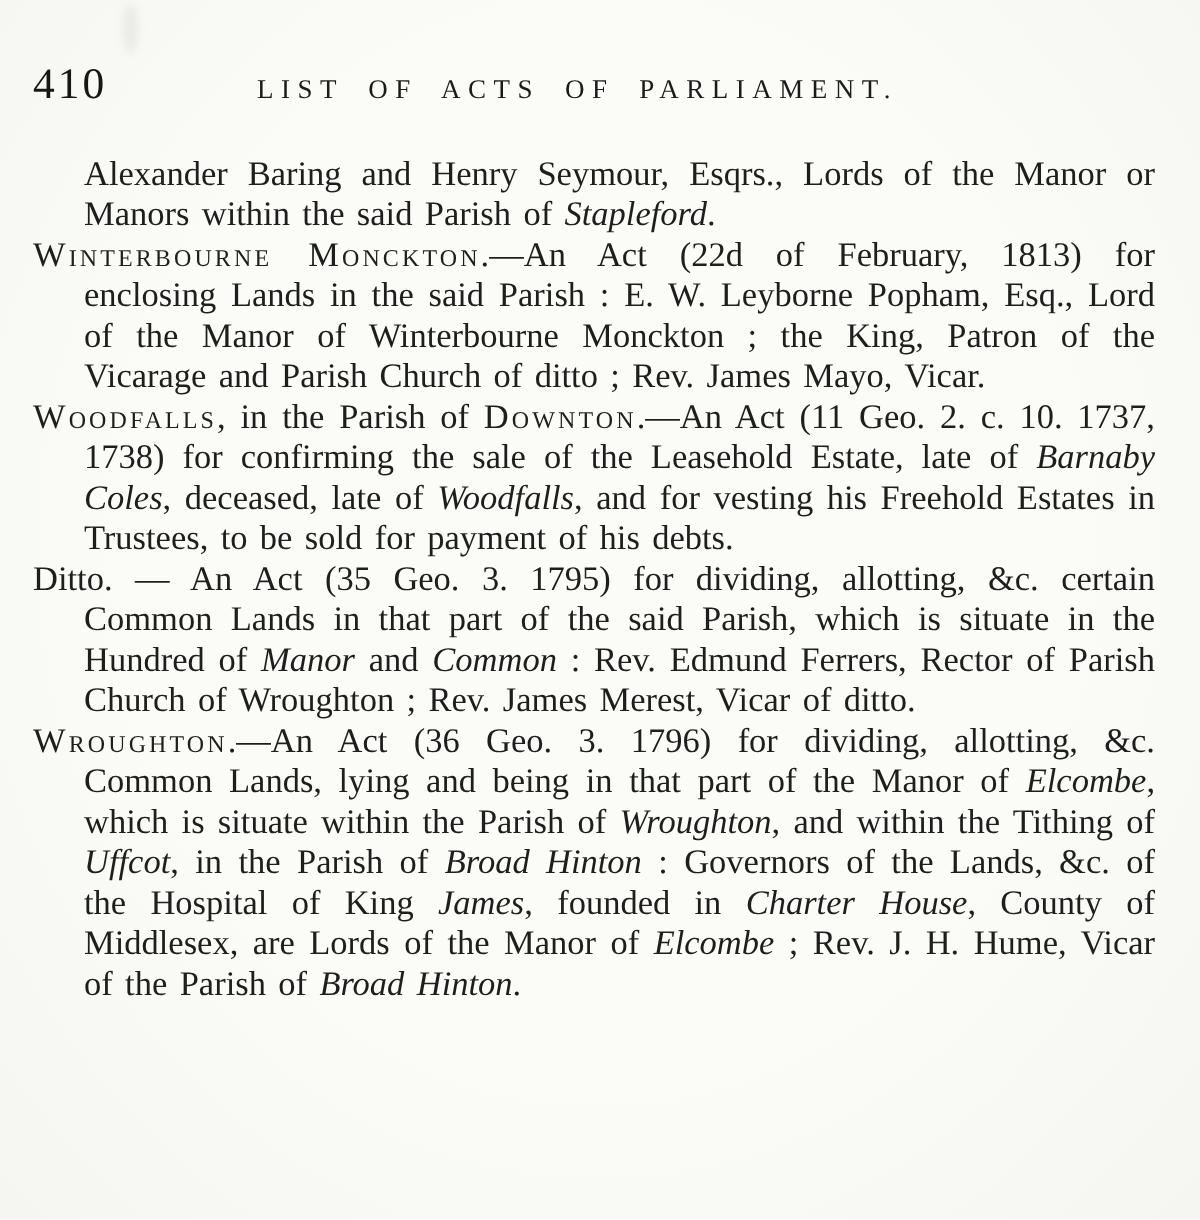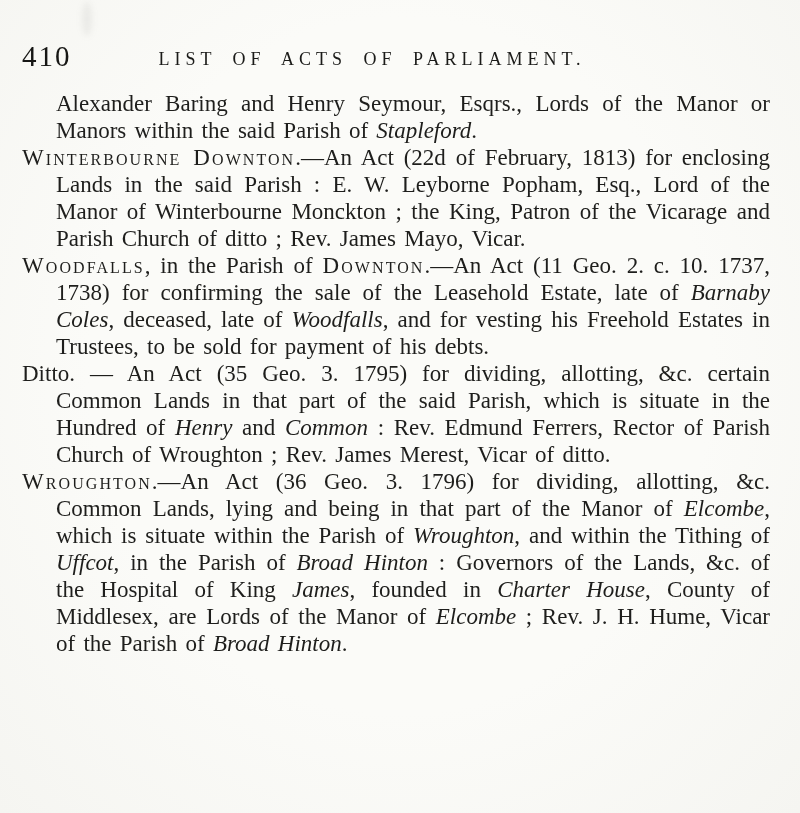--- a/index.html
+++ b/index.html
@@ -38,31 +38,31 @@
   .pagenum {
     position: absolute;
     left: 0;
     top: 40px;
     font-size: 29px;
     letter-spacing: 2px;
     color: #161614;
   }
   .head-title {
     position: absolute;
-    left: 350px;
+    left: 363px;
     top: 49px;
     transform: translateX(-50%);
     white-space: nowrap;
     font-size: 18px;
     letter-spacing: 5px;
     word-spacing: 7px;
     color: #1b1b19;
   }
   .text-block {
-    margin-top: 12px;
+    margin-top: 24px;
     padding: 0 30px 0 22px;
     font-size: 23px;
     line-height: 27px;
     text-align: justify;
     word-spacing: 2.5px;
   }
   .para {
     margin: 0;
     padding-left: 34px;
   }
@@ -86,18 +86,18 @@
 <div class="page">
   <div class="scan-smudge"></div>
 
   <header class="running-head">
     <span class="pagenum">410</span>
     <span class="head-title">LIST OF ACTS OF PARLIAMENT.</span>
   </header>
 
   <main class="text-block" id="text-block">
       <p class="para continuation"><span>Alexander Baring and Henry Seymour, Esqrs., Lords of the Manor or Manors within the said Parish of </span><span class="it">Stapleford</span><span>.</span></p>
-      <p class="para entry"><span class="sc">Winterbourne Downton</span><span>.—An Act (22d of February, 1813) for enclosing Lands in the said Parish : E. W. Leyborne Popham, Esq., Lord of the Manor of Winterbourne Monckton ; the King, Patron of the Vicarage and Parish Church of ditto ; Rev. James Mayo, Vicar.</span></p>
+      <p class="para entry"><span class="sc">Winterbourne Monckton</span><span>.—An Act (22d of February, 1813) for enclosing Lands in the said Parish : E. W. Leyborne Popham, Esq., Lord of the Manor of Winterbourne Monckton ; the King, Patron of the Vicarage and Parish Church of ditto ; Rev. James Mayo, Vicar.</span></p>
       <p class="para entry"><span class="sc">Woodfalls</span><span>, in the Parish of </span><span class="sc">Downton</span><span>.—An Act (11 Geo. 2. c. 10. 1737, 1738) for confirming the sale of the Leasehold Estate, late of </span><span class="it">Barnaby Coles</span><span>, deceased, late of </span><span class="it">Woodfalls</span><span>, and for vesting his Freehold Estates in Trustees, to be sold for payment of his debts.</span></p>
-      <p class="para entry"><span>Ditto. — An Act (35 Geo. 3. 1795) for dividing, allotting, &amp;c. certain Common Lands in that part of the said Parish, which is situate in the Hundred of </span><span class="it">Henry</span><span> and </span><span class="it">Common</span><span> : Rev. Edmund Ferrers, Rector of Parish Church of Wroughton ; Rev. James Merest, Vicar of ditto.</span></p>
+      <p class="para entry"><span>Ditto. — An Act (35 Geo. 3. 1795) for dividing, allotting, &amp;c. certain Common Lands in that part of the said Parish, which is situate in the Hundred of </span><span class="it">Manor</span><span> and </span><span class="it">Common</span><span> : Rev. Edmund Ferrers, Rector of Parish Church of Wroughton ; Rev. James Merest, Vicar of ditto.</span></p>
       <p class="para entry"><span class="sc">Wroughton</span><span>.—An Act (36 Geo. 3. 1796) for dividing, allotting, &amp;c. Common Lands, lying and being in that part of the Manor of </span><span class="it">Elcombe</span><span>, which is situate within the Parish of </span><span class="it">Wroughton</span><span>, and within the Tithing of </span><span class="it">Uffcot</span><span>, in the Parish of </span><span class="it">Broad Hinton</span><span> : Governors of the Lands, &amp;c. of the Hospital of King </span><span class="it">James</span><span>, founded in </span><span class="it">Charter House</span><span>, County of Middlesex, are Lords of the Manor of </span><span class="it">Elcombe</span><span> ;  Rev. J. H. Hume, Vicar of the Parish of </span><span class="it">Broad Hinton</span><span>.</span></p>
     </main>
 </div>
 
 </body></html>

